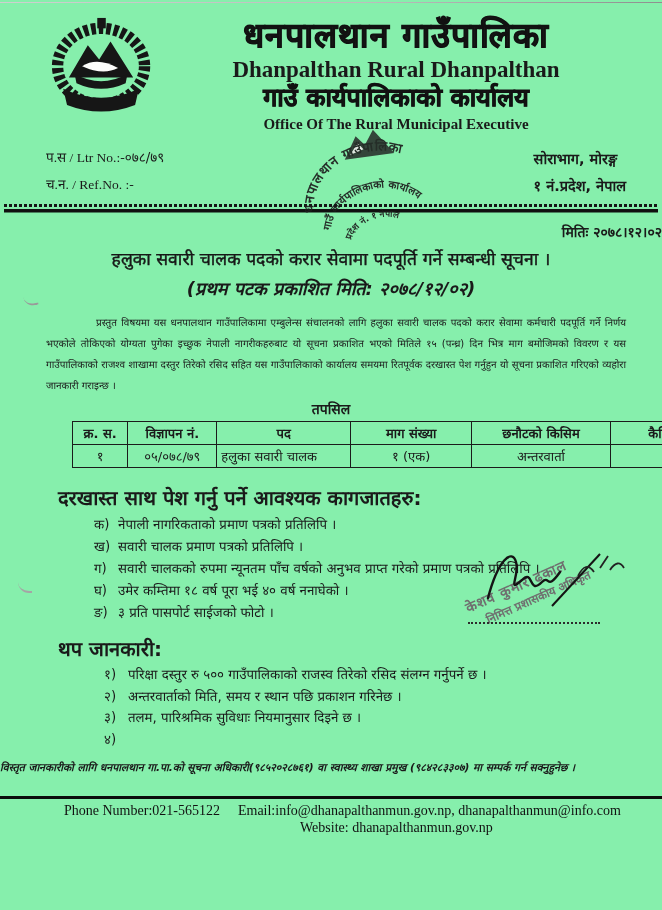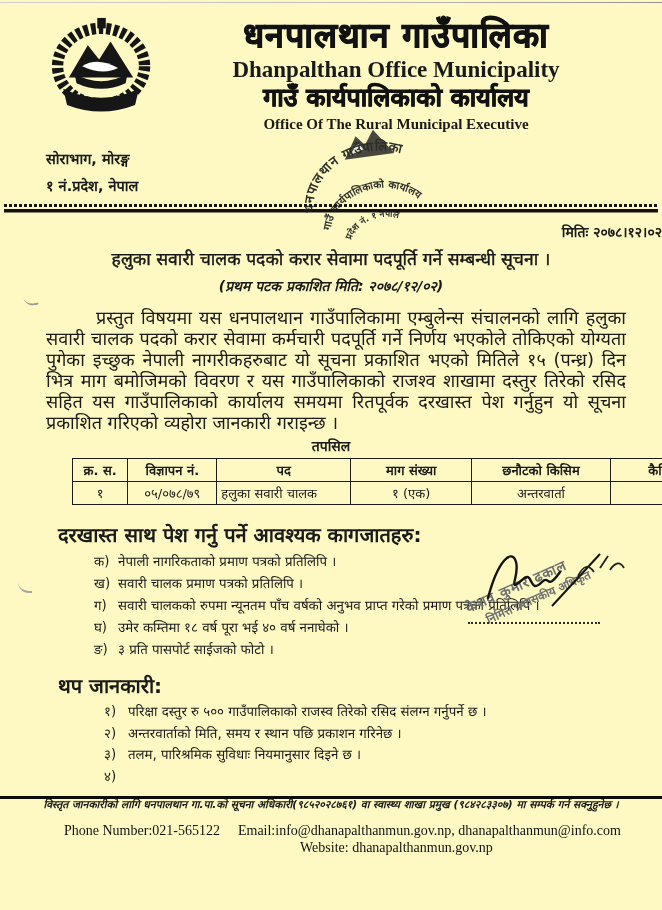--- a/index.html
+++ b/index.html
@@ -1,19 +1,19 @@
 <!DOCTYPE html>
 <html><head>
 <meta charset="utf-8">
 <style>
   html,body{margin:0;padding:0;background:#e9e9e9;}
   .page{
     position:relative;
     width:662px;height:910px;
-    background:#fef9c3;
+    background:#86efac;
     overflow:hidden;
     font-family:"DejaVu Sans",sans-serif;
     color:#1a1a1a;
     box-sizing:border-box;
   }
   .scan-edge-top{position:absolute;top:2px;left:0;width:100%;height:1px;background:linear-gradient(90deg,#cfcfcf 0%,#bdbdbd 55%,#8f8f8f 100%);}
   
   .letterhead{position:relative;padding-top:16px;}
   .emblem{position:absolute;left:50px;top:16px;width:104px;height:106px;}
   .head-titles{margin:0 20px 0 150px;text-align:center;line-height:1.12;}
@@ -29,22 +29,22 @@
   
   .round-stamp{position:absolute;left:296px;top:122px;width:156px;height:118px;transform:rotate(-8deg);opacity:.92;pointer-events:none;}
   
   .sep{margin:2px 4px 0 4px;height:9px;
     background:
       repeating-linear-gradient(90deg,#161616 0 3px,transparent 3px 5px) 0 0/100% 3px no-repeat,
       linear-gradient(#101010,#101010) 0 5px/100% 3.5px no-repeat;
   }
   .date-line{text-align:right;margin-top:9px;font-size:14px;font-weight:600;}
   .notice-title{text-align:center;font-size:17.5px;font-weight:normal;margin-top:5px;-webkit-text-stroke:.4px #111;}
-  .notice-sub{text-align:center;font-size:14px;font-weight:bold;font-style:italic;margin-top:6px;}
-  .body-par{margin:12px 36px 0 46px;text-indent:50px;text-align:justify;font-size:18px;line-height:21px;}
+  .notice-sub{text-align:center;font-size:18px;font-weight:bold;font-style:italic;margin-top:6px;}
+  .body-par{margin:12px 36px 0 46px;text-indent:50px;text-align:justify;font-size:10px;line-height:21px;}
   .tapasil{text-align:center;font-weight:bold;font-size:14px;margin-top:3px;}
   
   table.notice-table{border-collapse:collapse;margin:3px 0 0 72px;width:653px;font-size:13px;}
   .notice-table th,.notice-table td{border:1.6px solid #1b1b1b;padding:1px 4px;height:20px;text-align:center;}
   .notice-table th{font-weight:bold;}
   .notice-table td.pad-cell{text-align:left;}
   
   .docs{margin:16px 0 0 58px;}
   .sec-heading{font-size:20px;font-weight:bold;}
   .li{display:flex;margin:5px 0 0 36px;font-size:13.3px;line-height:17px;}
@@ -52,23 +52,23 @@
   .more{margin:14px 8px 0 58px;}
   .more .li{margin-left:46px;margin-top:4.5px;}
   
   .sig-block{position:absolute;right:14px;top:546px;width:190px;height:125px;}
   .sig-stamp{position:absolute;left:6px;top:26px;transform:rotate(-24deg);color:#6f6f6f;font-weight:bold;white-space:nowrap;}
   .sig-stamp .l1{font-size:14px;letter-spacing:1px;}
   .sig-stamp .l2{font-size:11.5px;margin-top:2px;margin-left:14px;}
   .sig-dots{position:absolute;left:10px;top:76px;width:132px;border-bottom:2px dotted #2c2c2c;}
   .sig-svg{position:absolute;left:24px;top:-4px;}
   
-  .footnote{margin-top:12px;text-align:center;font-size:10.6px;font-weight:bold;font-style:italic;}
-  
-  .footer{position:absolute;left:0;top:796px;width:662px;border-top:3.5px solid #0c0c0c;padding-top:24px;font-family:"Liberation Serif","DejaVu Serif",serif;font-size:14px;color:#111;}
+  .footnote{margin-top:12px;text-align:left;font-size:10.6px;font-weight:bold;font-style:italic;}
+  
+  .footer{position:absolute;left:0;top:796px;width:662px;border-top:3.5px solid #0c0c0c;padding-top:4px;font-family:"Liberation Serif","DejaVu Serif",serif;font-size:14px;color:#111;}
   .footer-line1{display:flex;}
   .footer-phone{margin-left:64px;}
   .footer-email{margin-left:18px;}
   .footer-website{margin-left:300px;margin-top:1px;}
   .artifact-a{position:absolute;left:24px;top:296px;width:14px;height:8px;border-bottom:2px solid #9a9a9a;border-radius:0 0 0 10px;transform:rotate(-12deg);}
   .artifact-b{position:absolute;left:18px;top:582px;width:14px;height:9px;border-bottom:2px solid #a5a5a5;border-radius:0 0 0 12px;}
 </style>
 </head>
 <body>
 
@@ -79,27 +79,31 @@
     <svg class="emblem" viewBox="0 0 110 110" aria-hidden="true">
       <rect x="50" y="1" width="9" height="11" fill="#161616"></rect>
       <ellipse cx="54" cy="52" rx="46" ry="40" fill="none" stroke="#161616" stroke-width="12" stroke-dasharray="5 3"></ellipse>
       <path d="M20,64 L40,30 L52,45 L64,26 L88,64 Z" fill="#161616"></path>
       <path d="M34,52 Q50,42 72,54 Q56,62 34,52 Z" fill="#fdfdfb"></path>
       <path d="M26,60 Q54,76 82,60 L80,70 Q54,82 28,70 Z" fill="#161616"></path>
       <path d="M14,76 Q54,95 94,76 L90,93 Q54,107 18,93 Z" fill="#161616"></path>
     </svg>
     <div class="head-titles">
       <div class="t-np-main">धनपालथान गाउँपालिका</div>
-      <div class="t-en-main">Dhanpalthan Office Municipality</div>
+      <div class="t-en-main">Dhanpalthan Rural Dhanpalthan</div>
       <div class="t-np-sub">गाउँ कार्यपालिकाको कार्यालय</div>
       <div class="t-en-sub">Office Of The Rural Municipal Executive</div>
     </div>
   </div>
 
   <div class="ref-row">
+    <div class="ref-left">
+      <div><span class="lat">प.स / Ltr No.:-</span><span>०७८/७९</span></div>
+      <div><span class="lat">च.न. / Ref.No. :-</span></div>
+    </div>
     <div class="ref-right">
       <div>सोराभाग, मोरङ्ग</div>
       <div>१ नं.प्रदेश, नेपाल</div>
     </div>
   </div>
 
   <svg class="round-stamp" viewBox="0 0 156 118" aria-hidden="true">
     <defs>
       <path id="arcTop" d="M14,86 A64,54 0 0 1 142,80"></path>
       <path id="arcMid" d="M28,102 A52,44 0 0 1 128,96"></path>

